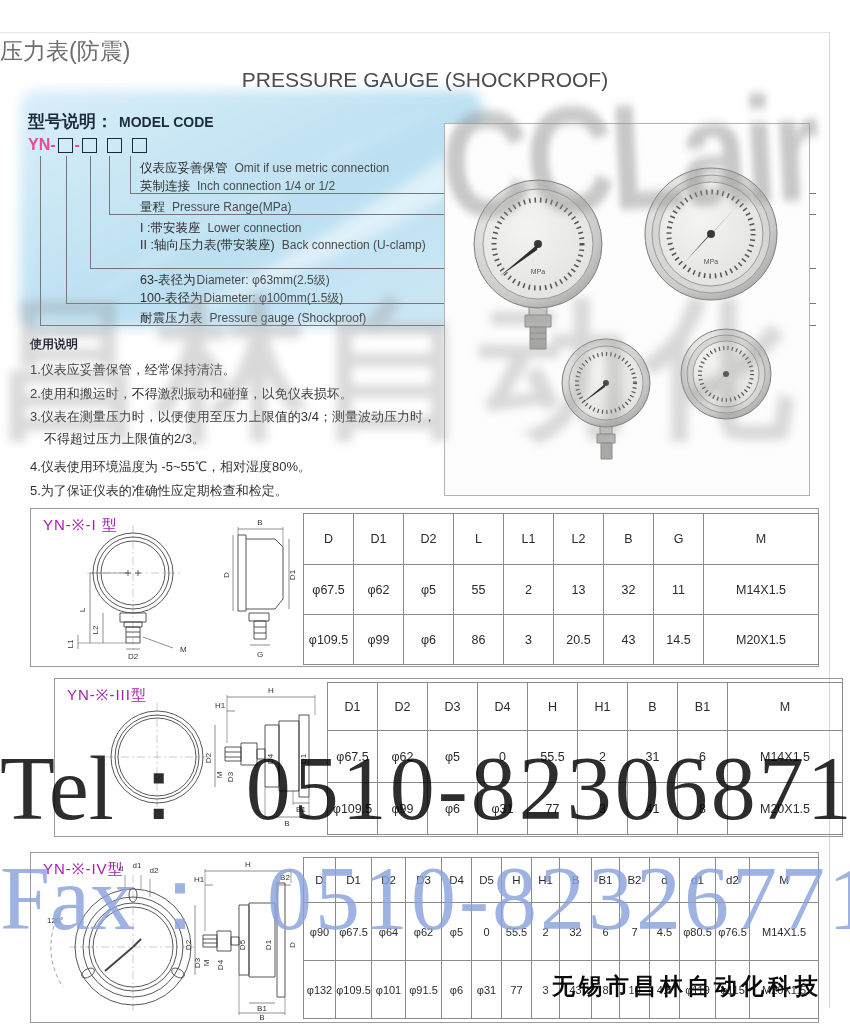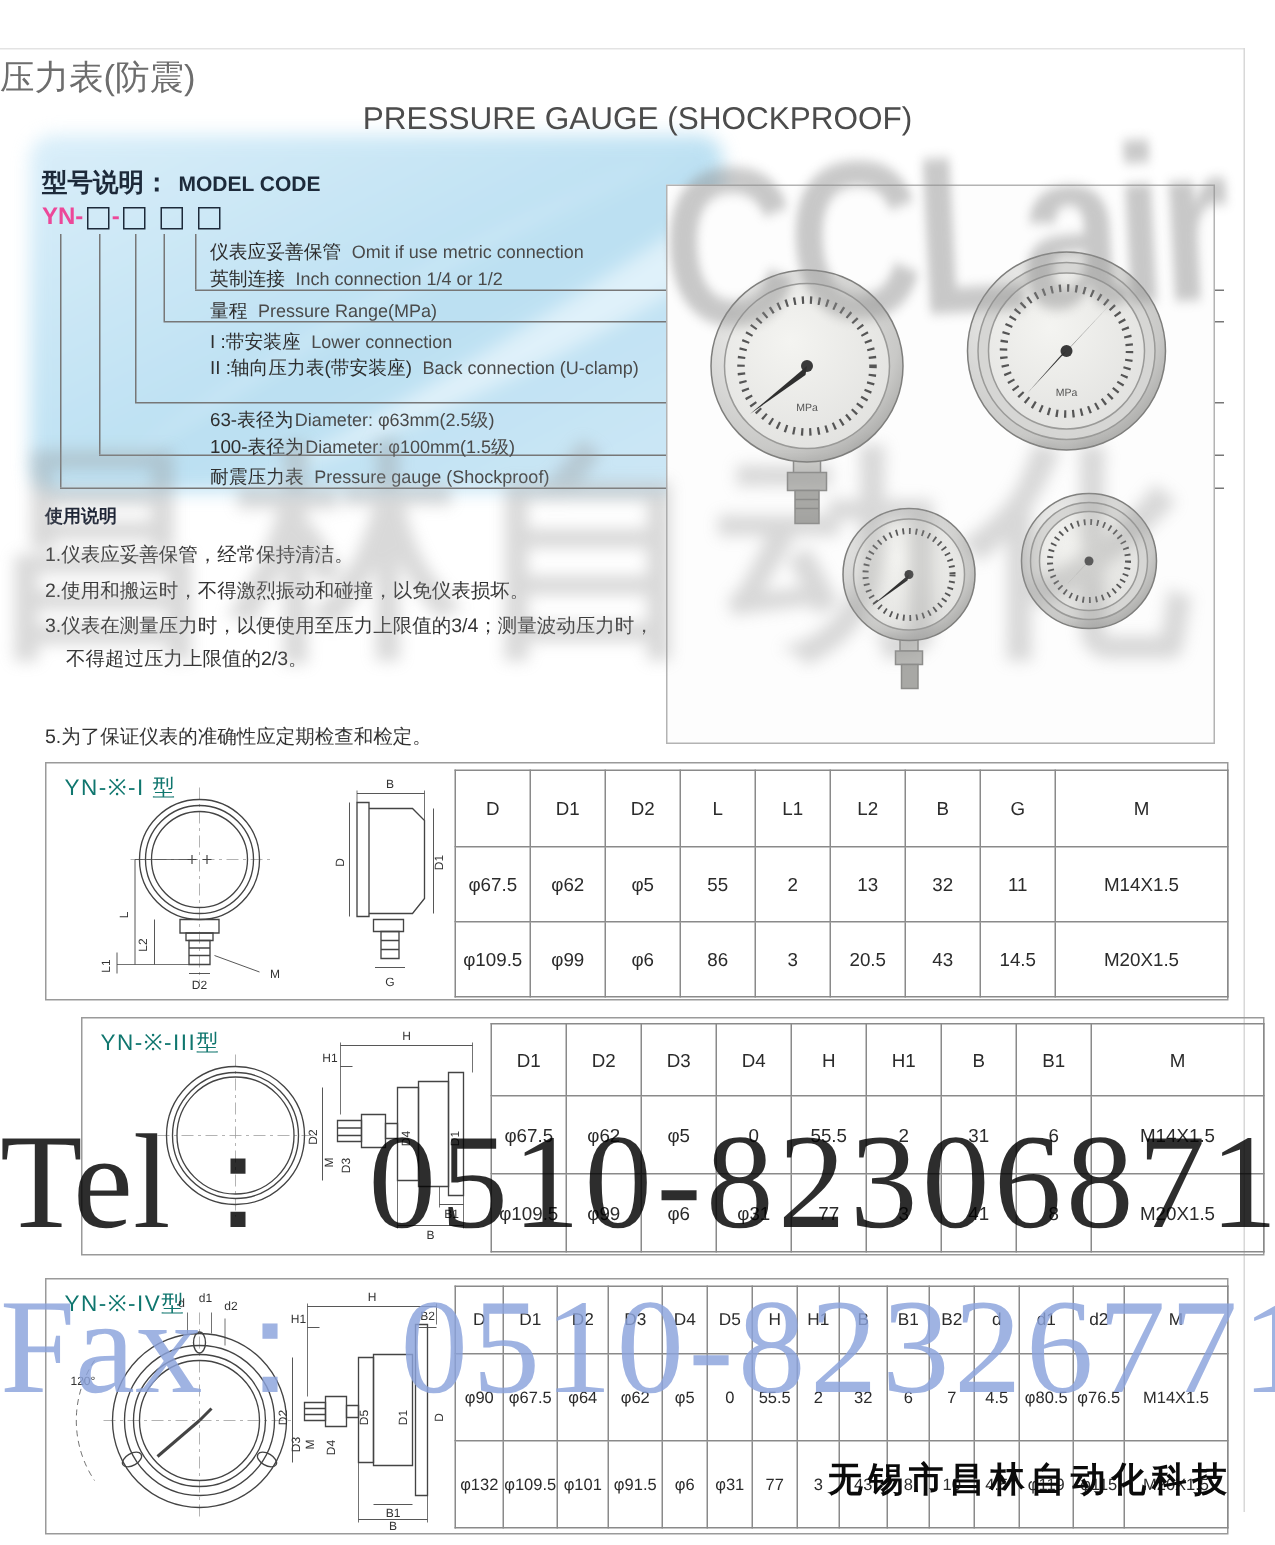--- a/index.html
+++ b/index.html
@@ -49,21 +49,21 @@
 
   
   .photo-box{left:444px;top:123px;width:364px;height:371px;background:#fdfdfd;
              border:1px solid #b3b3b3;z-index:2;}
 
   
   .section{border:1px solid #9a9a9a;background:transparent;z-index:3;}
   .sec1{left:30px;top:508px;width:787px;height:157px;}
   .sec2{left:30px;top:678px;width:787px;height:157px;margin-left:24px;}
   .sec3{left:30px;top:852px;width:787px;height:169px;}
-  .sec-title{position:absolute;left:12px;top:5px;font-size:15px;color:#0f766e;letter-spacing:1px;}
+  .sec-title{position:absolute;left:12px;top:5px;font-size:15px;color:#a21caf;letter-spacing:1px;}
   .sec-svg{position:absolute;left:2px;top:4px;}
   .dim-table{position:absolute;left:272px;border-collapse:collapse;table-layout:fixed;
              background:transparent;}
   .dim-table th,.dim-table td{border:1px solid #8a8a8a;text-align:center;vertical-align:middle;
              font-weight:normal;color:#2b2b2b;padding:0;}
   .t1{top:4px;width:515px;} .t1 th{height:50px;font-size:12.5px;} .t1 td{height:49px;font-size:12.5px;}
   .t2{top:3px;width:515px;} .t2 th{height:47px;font-size:12.5px;} .t2 td{height:51px;font-size:12.5px;}
   .t3{top:4px;width:515px;} .t3 th{height:44px;font-size:11.5px;} .t3 td{height:57px;font-size:11px;}
 
   .company{left:552px;top:971px;z-index:8;font-size:23px;font-weight:bold;color:#0a0a0a;
@@ -209,20 +209,21 @@
   </div>
   <div class="abs mc-note" style="left:140px;top:310px;">
     <span class="cn">耐震压力表</span><span class="en">Pressure gauge (Shockproof)</span>
   </div>
 
   <div class="abs inst-head">使用说明</div>
   <div class="abs inst-item" style="top:361px;">1.仪表应妥善保管，经常保持清洁。</div>
   <div class="abs inst-item" style="top:385px;">2.使用和搬运时，不得激烈振动和碰撞，以免仪表损坏。</div>
   <div class="abs inst-item" style="top:408px;">3.仪表在测量压力时，以便使用至压力上限值的3/4；测量波动压力时，</div>
   <div class="abs inst-item" style="top:430px;left:44px;">不得超过压力上限值的2/3。</div>
+  <div class="abs inst-item" style="top:458px;">4.仪表使用环境温度为 -5~55℃，相对湿度80%。</div>
   <div class="abs inst-item" style="top:482px;">5.为了保证仪表的准确性应定期检查和检定。</div>
 
   <div class="abs section sec1">
     <div class="sec-title">YN-※-I 型</div>
     <svg class="sec-svg draw" width="268" height="150">
       <g stroke="#444" fill="none" stroke-width="0.9">
         <line x1="100" y1="12" x2="100" y2="142" stroke="#999" stroke-width="0.5" stroke-dasharray="8 3 2 3"></line>
         <line x1="54" y1="60" x2="148" y2="60" stroke="#999" stroke-width="0.5" stroke-dasharray="8 3 2 3"></line>
         <circle cx="100" cy="60" r="40"></circle>
         <circle cx="100" cy="60" r="36"></circle>

